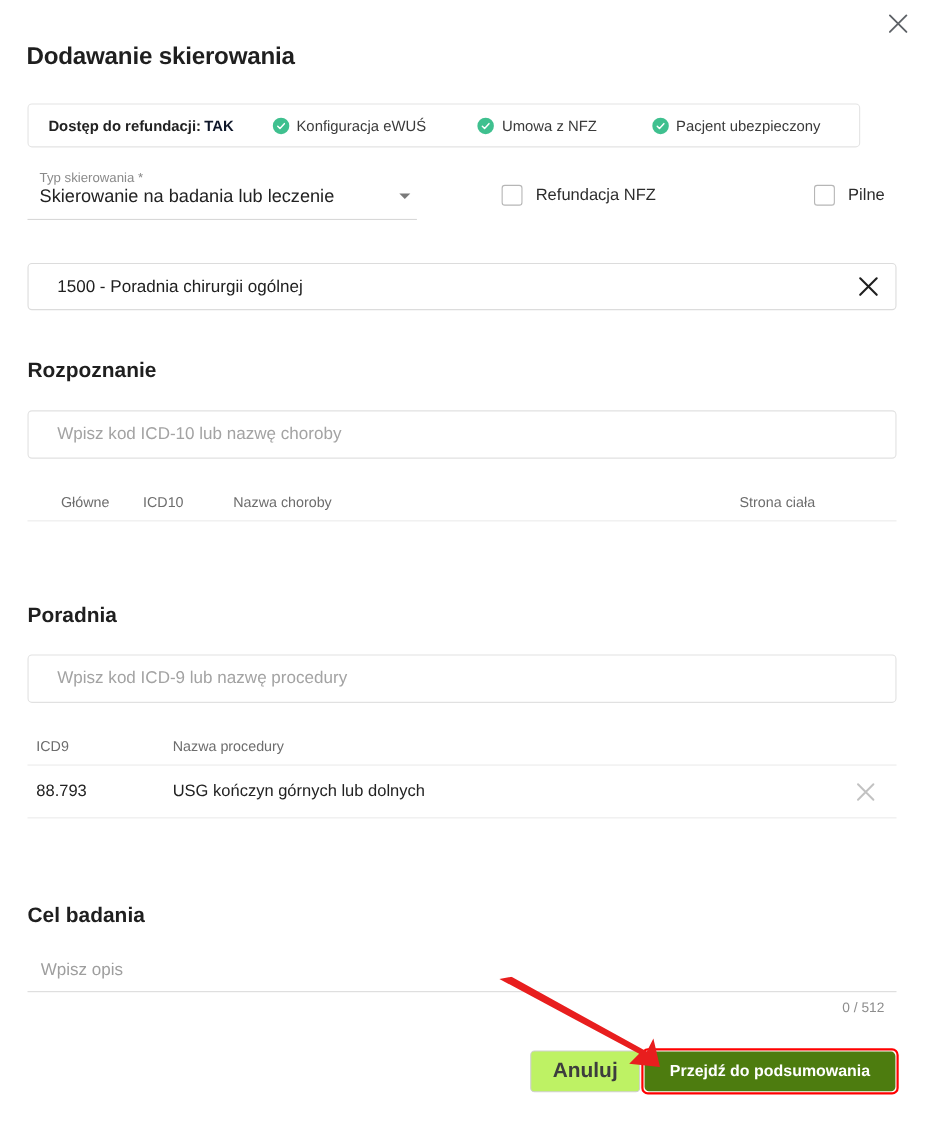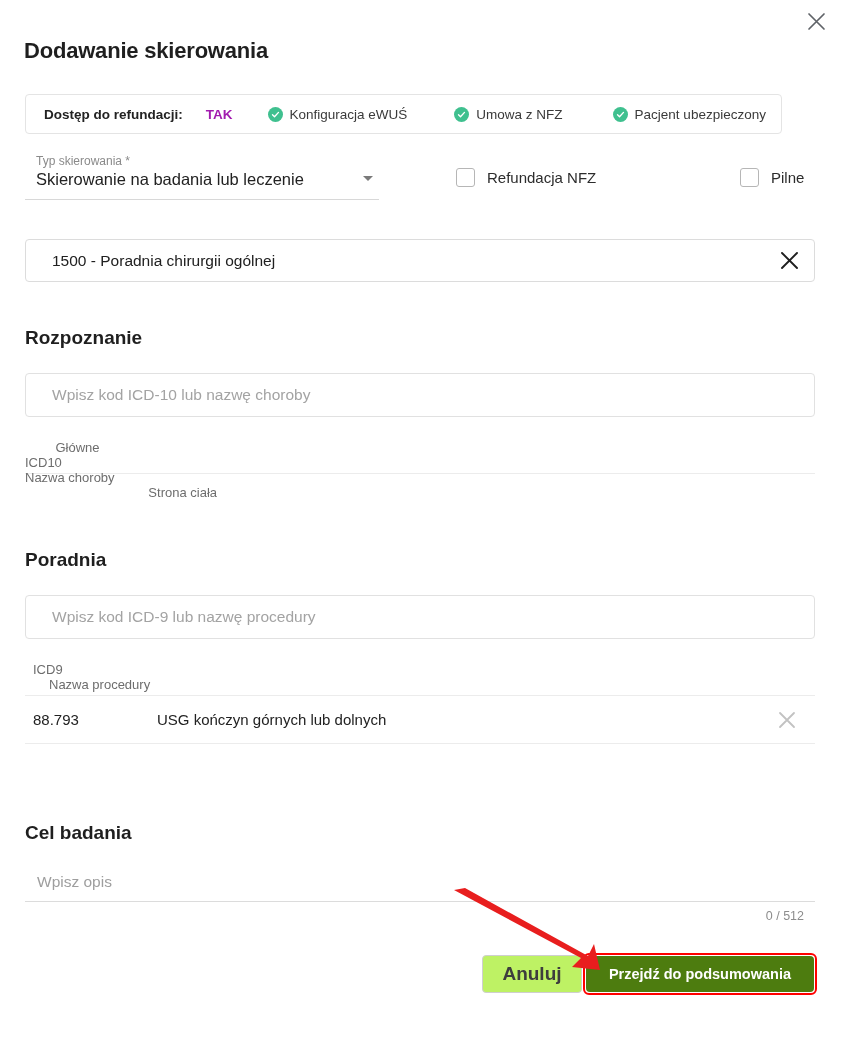--- a/index.html
+++ b/index.html
@@ -60,22 +60,22 @@
     color: #333;
   }
   .refund-label {
     font-weight: bold;
     font-size: 13.5px;
     color: #222;
     white-space: nowrap;
   }
   .refund-value {
     font-weight: bold;
-    color: #a21caf;
-    margin-left: 23px;
+    color: #0f172a;
+    margin-left: 3px;
     font-size: 13.5px;
     white-space: nowrap;
   }
   .refund-item {
     display: flex;
     align-items: center;
     white-space: nowrap;
     font-size: 13.5px;
     color: #3a3a3a;
   }
@@ -201,26 +201,25 @@
   }
   .search-icd10 { top: 373px; }
   .search-icd9  { top: 595px; }
 
   
   .tbl { position: absolute; left: 25px; width: 790px; }
   .tbl-diag { top: 440px; }
   .tbl-proc { top: 662px; }
   .tbl-head-row {
     display: flex;
-    align-items: flex-start;
+    align-items: center;
     height: 34px;
     font-size: 13px;
     color: #6d6d6d;
     border-bottom: 1px solid #ececec;
-    flex-direction: column;
   }
   .tbl-body-row {
     display: flex;
     align-items: center;
     height: 48px;
     font-size: 15px;
     color: #222;
     border-bottom: 1px solid #ececec;
   }
   .c-main   { width: 105px; display:flex; justify-content:center; }

